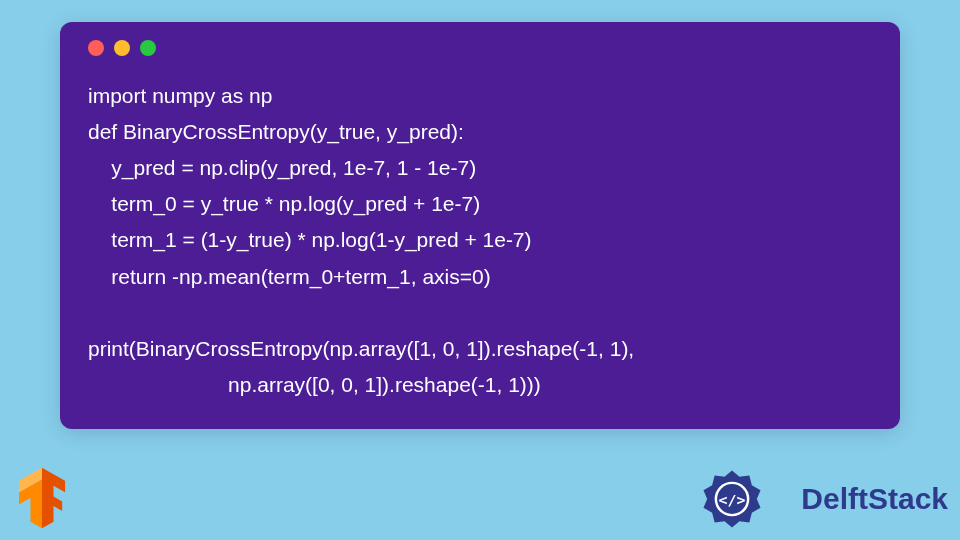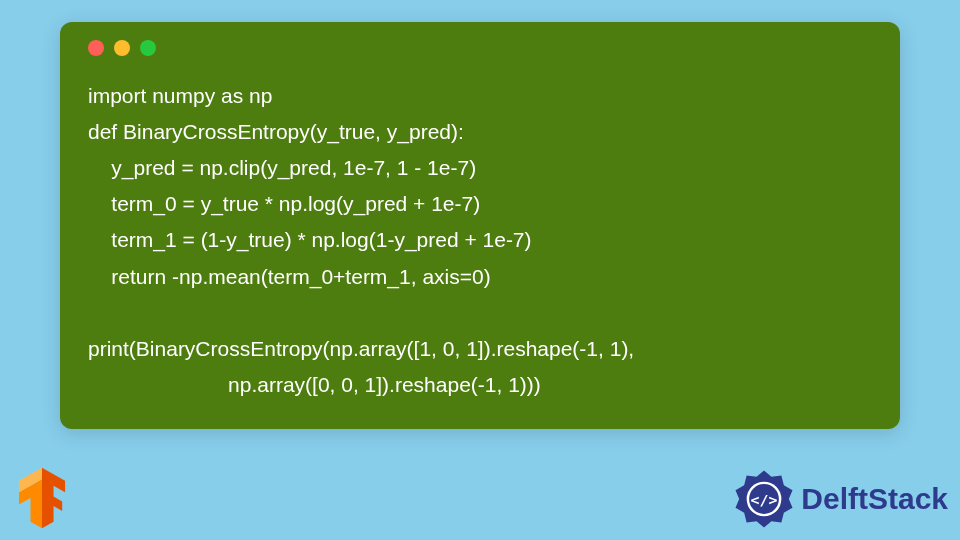--- a/index.html
+++ b/index.html
@@ -7,21 +7,21 @@
   body {
     background: #87ceeb;
     font-family: -apple-system, BlinkMacSystemFont, "Segoe UI", Arial, sans-serif;
     position: relative;
   }
   .code-window {
     position: absolute;
     top: 22px;
     left: 60px;
     width: 840px;
-    background: #4d7c0f;
+    background: #4c1d95;
     border-radius: 12px;
     padding: 18px 44px 26px 28px;
     box-shadow: 0 4px 20px rgba(0,0,0,0.15);
   }
   .window-dots {
     display: flex;
     gap: 10px;
     margin-bottom: 22px;
   }
   .dot {
@@ -53,20 +53,21 @@
     bottom: 10px;
     display: flex;
     align-items: center;
     gap: 6px;
   }
   .delft-text {
     font-size: 30px;
     font-weight: 600;
     color: #2e3a8c;
     font-family: "Segoe UI", Arial, sans-serif;
+    margin-left: 32px;
   }
   .delft-icon { width: 62px; height: 62px; }
 </style>
 </head>
 <body>
 
 <div class="code-window">
   <div class="window-dots">
     <span class="dot dot-red"></span>
     <span class="dot dot-yellow"></span>

